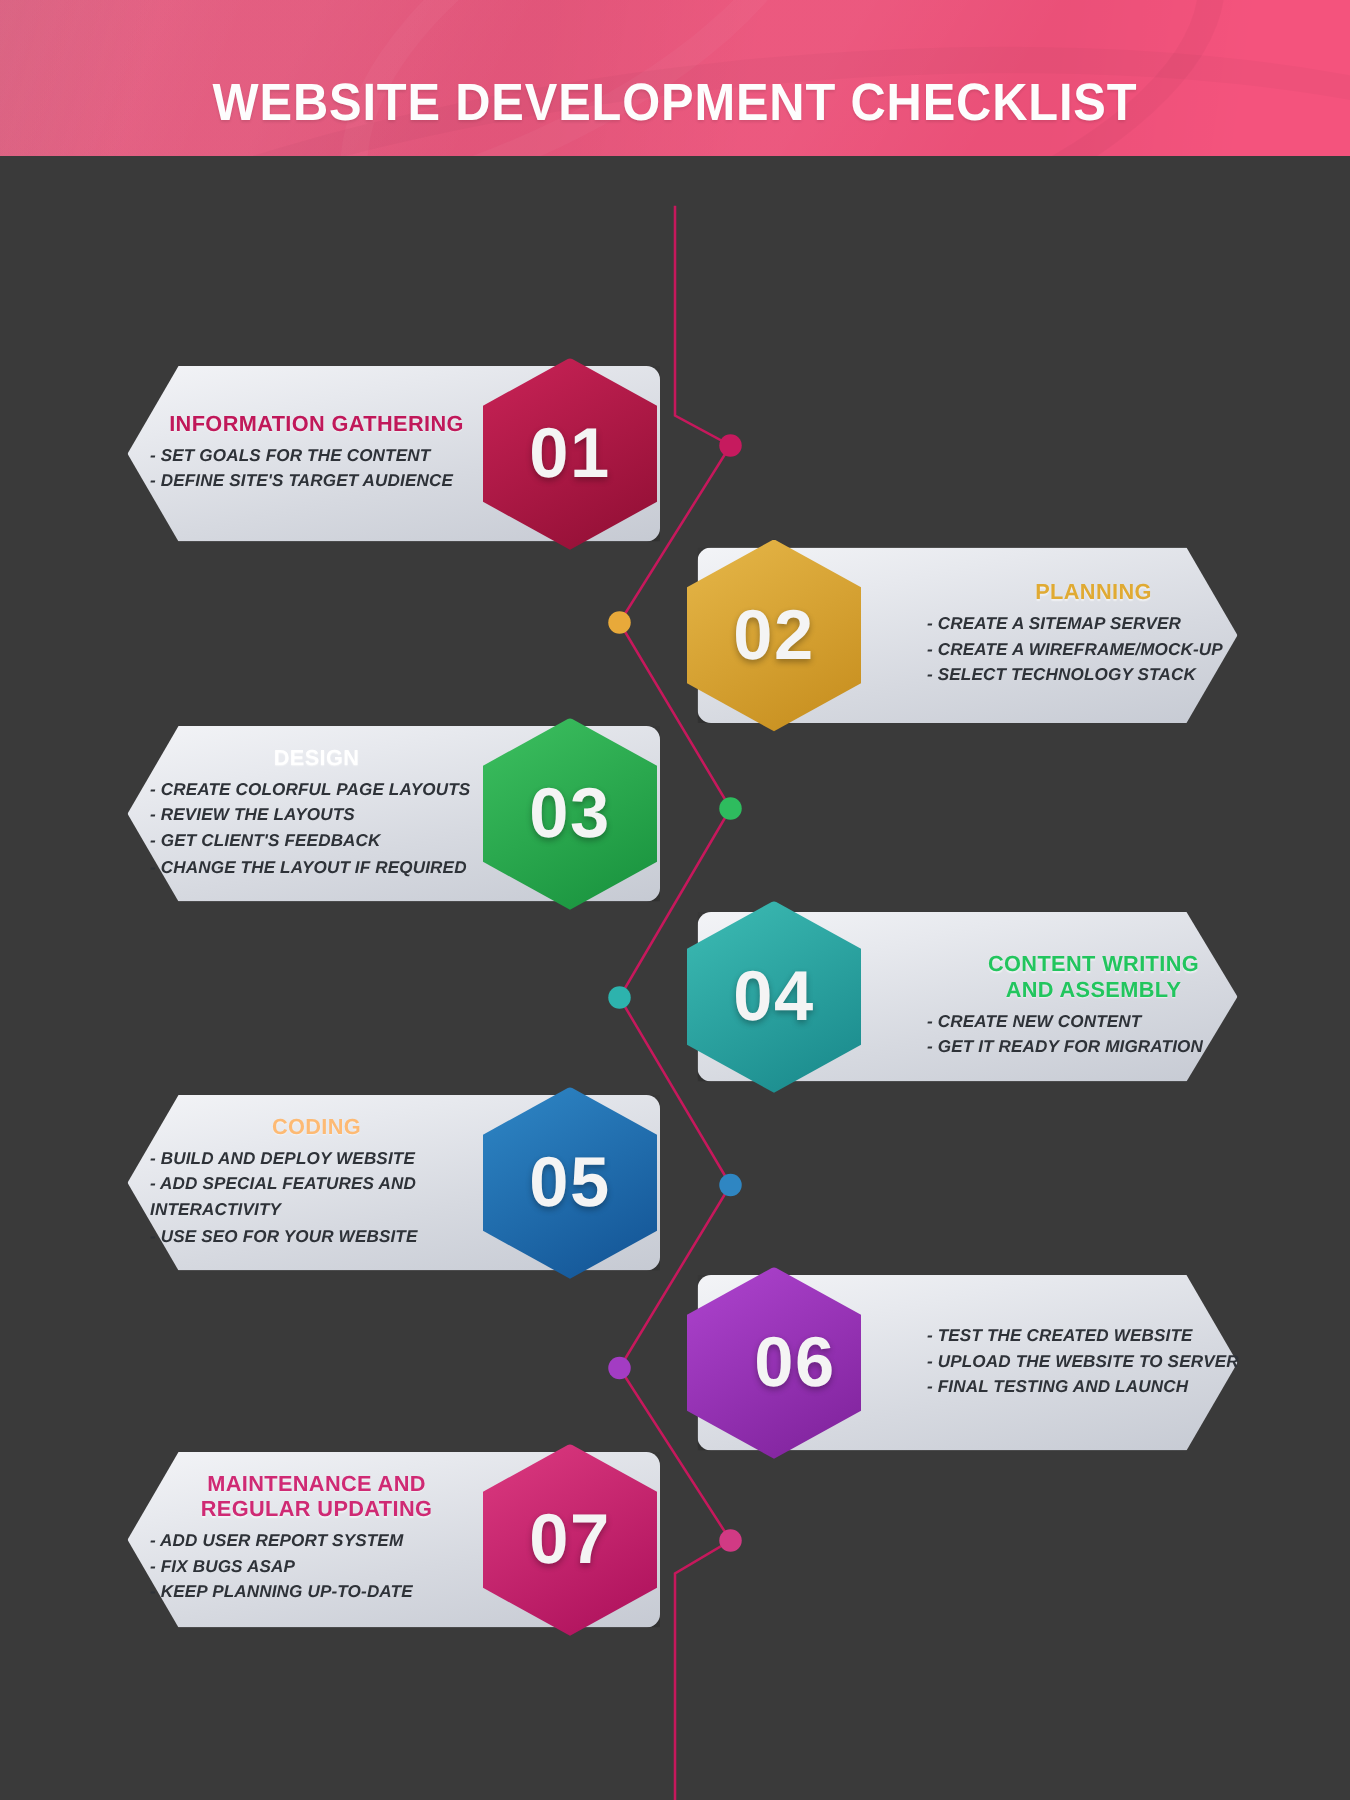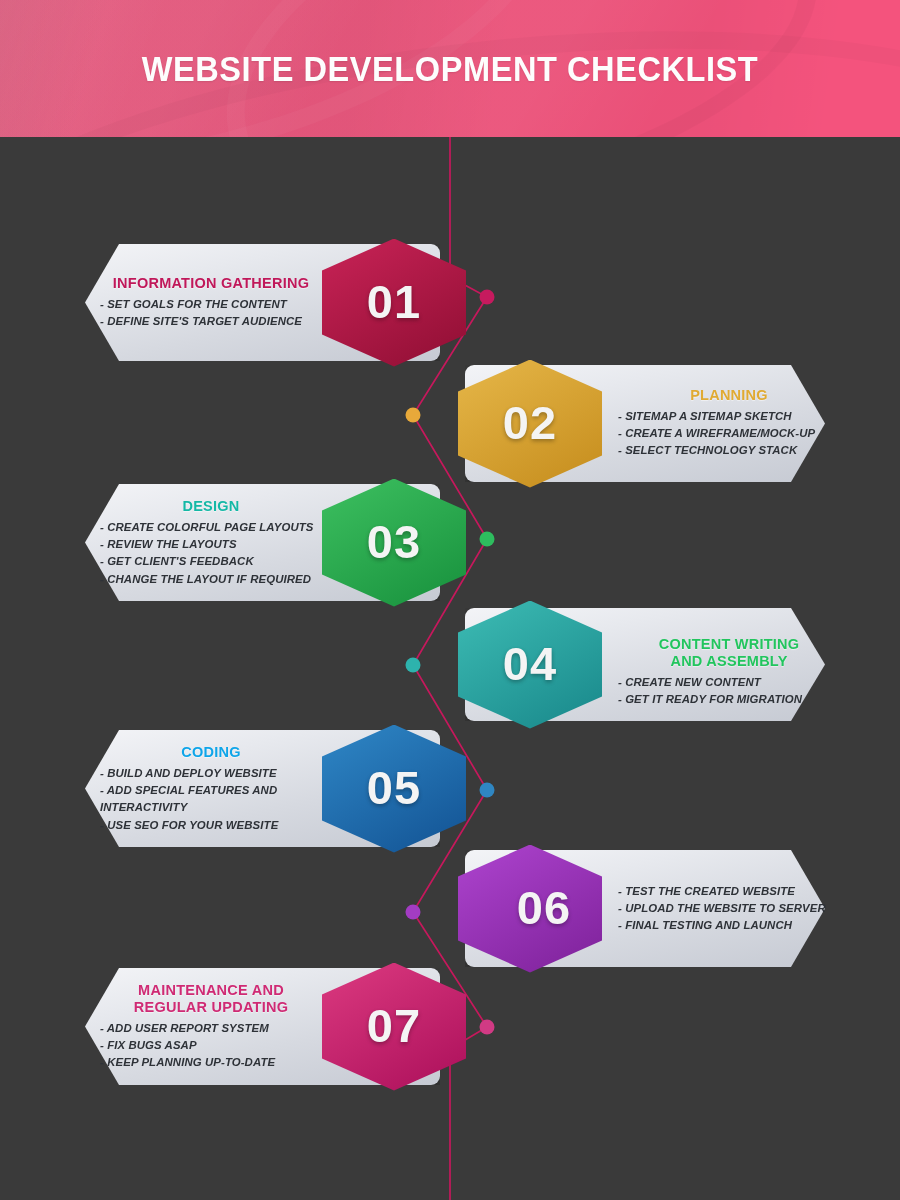--- a/index.html
+++ b/index.html
@@ -6,21 +6,21 @@
   html,body { width:900px; height:1200px; }
   body {
     background:#3a3a3a;
     font-family:"Liberation Sans", sans-serif;
     position:relative;
     overflow:hidden;
   }
 
   
   #header {
-    position:absolute; left:0; top:0; width:900px; height:137px;
+    position:absolute; left:0; top:0; width:900px; height:104px;
     background:
       linear-gradient(112deg, rgba(255,255,255,0.07) 0%, rgba(255,255,255,0) 18%),
       linear-gradient(105deg, rgba(0,0,0,0.05) 0%, rgba(0,0,0,0) 12%),
       linear-gradient(118deg, rgba(255,255,255,0.055) 22%, rgba(255,255,255,0) 38%),
       linear-gradient(100deg, rgba(0,0,0,0.045) 40%, rgba(0,0,0,0) 56%),
       linear-gradient(122deg, rgba(255,255,255,0.05) 60%, rgba(255,255,255,0) 74%),
       linear-gradient(98deg, rgba(0,0,0,0.04) 78%, rgba(0,0,0,0) 92%),
       #f4537d;
     overflow:hidden;
   }
@@ -65,21 +65,21 @@
   }
   .row.right .plate {
     left:465px; width:360px;
     clip-path:polygon(0 0, calc(100% - 34px) 0, 100% 50%, calc(100% - 34px) 100%, 0 100%);
     border-radius:9px;
   }
 
   
   .hex {
     position:absolute; top:50%; transform:translateY(-50%);
-    width:144px; height:128px;
+    width:116px; height:128px;
     clip-path:polygon(50% 0%, 100% 25%, 100% 75%, 50% 100%, 0% 75%, 0% 25%);
     display:flex; align-items:center; justify-content:center;
     filter:drop-shadow(0 4px 7px rgba(0,0,0,0.42));
   }
   .row.left  .hex { left:322px; }
   .row.right .hex { left:458px; }
   .hex .num {
     color:#f4f4f4; font-size:47px; font-weight:bold;
     letter-spacing:1px; line-height:1;
     text-shadow:0 2px 4px rgba(0,0,0,0.30);
@@ -146,33 +146,33 @@
       </div>
     </div>
     <div class="row right" style="top: 365px; height: 117px;">
       <div class="plate"></div>
       <div class="hex" style="background: linear-gradient(150deg, rgb(230, 183, 73) 0%, rgb(197, 140, 28) 100%);">
         <div class="num">02</div>
       </div>
       <div class="txt">
         <div class="title" style="color: rgb(224, 170, 51);">PLANNING</div>
         <ul class="bullets">
-          <li>- SITEMAP A SITEMAP SKETCH</li>
+          <li>- CREATE A SITEMAP SERVER</li>
           <li>- CREATE A WIREFRAME/MOCK-UP</li>
           <li>- SELECT TECHNOLOGY STACK</li>
         </ul>
       </div>
     </div>
     <div class="row left" style="top: 484px; height: 117px;">
       <div class="plate"></div>
       <div class="hex" style="background: linear-gradient(150deg, rgb(61, 192, 96) 0%, rgb(23, 144, 60) 100%);">
         <div class="num">03</div>
       </div>
       <div class="txt">
-        <div class="title" style="color: #14b8a6;">DESIGN</div>
+        <div class="title" style="color: #ffffff;">DESIGN</div>
         <ul class="bullets">
           <li>- CREATE COLORFUL PAGE LAYOUTS</li>
           <li>- REVIEW THE LAYOUTS</li>
           <li>- GET CLIENT'S FEEDBACK</li>
           <li class="wrap">- CHANGE THE LAYOUT IF REQUIRED</li>
         </ul>
       </div>
     </div>
     <div class="row right" style="top: 608px; height: 113px;">
       <div class="plate"></div>
@@ -189,21 +189,21 @@
           <li>- GET IT READY FOR MIGRATION</li>
         </ul>
       </div>
     </div>
     <div class="row left" style="top: 730px; height: 117px;">
       <div class="plate"></div>
       <div class="hex" style="background: linear-gradient(150deg, rgb(47, 135, 198) 0%, rgb(18, 82, 147) 100%);">
         <div class="num">05</div>
       </div>
       <div class="txt">
-        <div class="title" style="color: #0ea5e9;">CODING</div>
+        <div class="title" style="color: #fdba74;">CODING</div>
         <ul class="bullets">
           <li>- BUILD AND DEPLOY WEBSITE</li>
           <li class="wrap">- ADD SPECIAL FEATURES AND INTERACTIVITY</li>
           <li>- USE SEO FOR YOUR WEBSITE</li>
         </ul>
       </div>
     </div>
     <div class="row right" style="top: 850px; height: 117px;">
       <div class="plate"></div>
       <div class="hex" style="background: linear-gradient(150deg, rgb(174, 68, 207) 0%, rgb(125, 33, 153) 100%); padding-left: 28px;">

